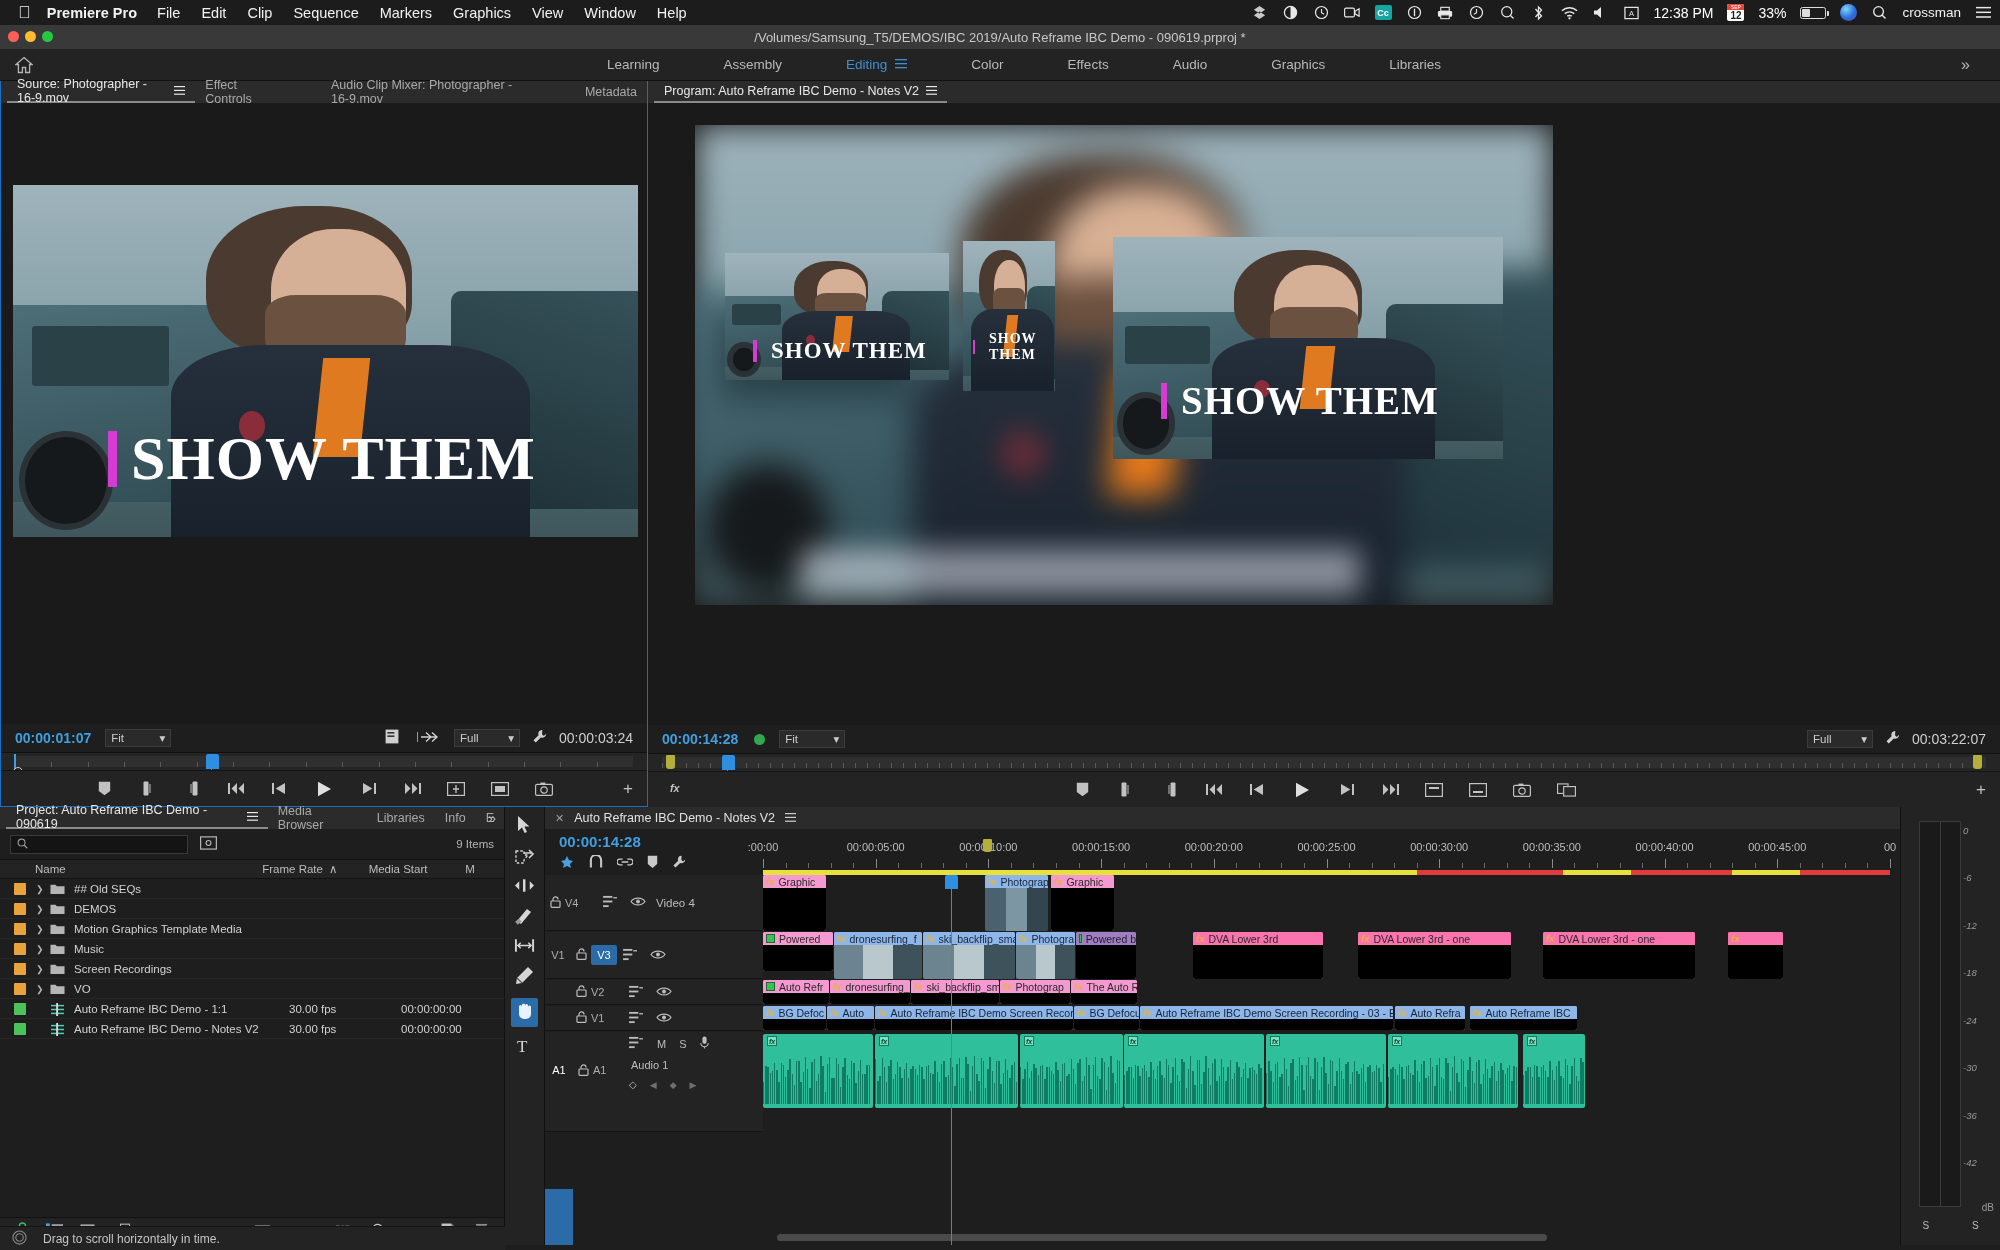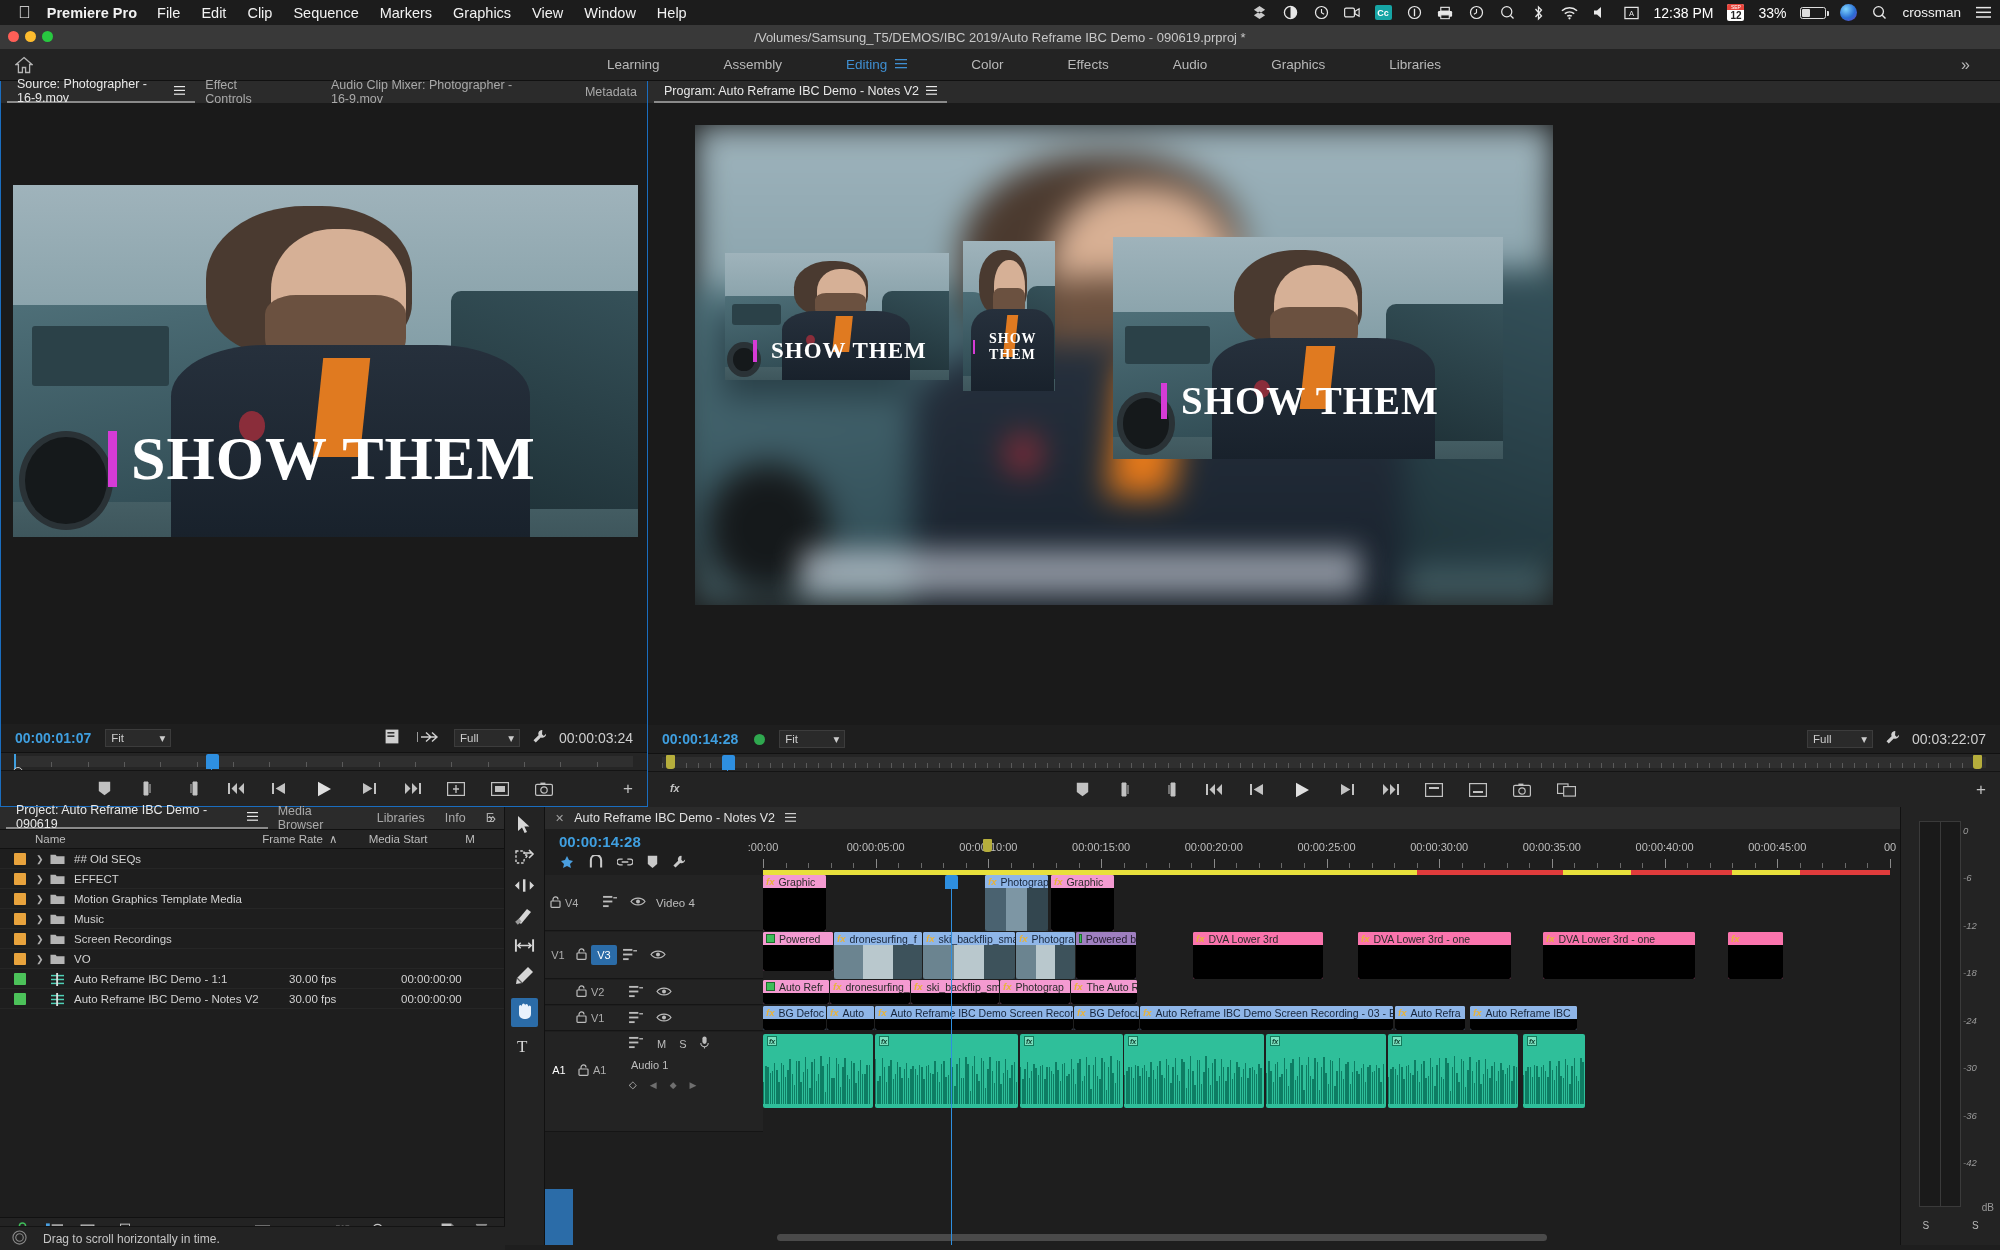--- a/index.html
+++ b/index.html
@@ -925,20 +925,34 @@
         <div class="ptab">
             <span>Info</span>
           </div>
         <div class="ptab">
             <span>E</span>
           </div>
         <div style="position:absolute;right:8px;font-size:14px;color:#bdbdbd;">»</div>
       </div>
 
 
+      <div class="srchrow">
+        <span class="srchbox">
+          <span><svg width="11" height="11" viewBox="0 0 12 12">
+                <circle cx="5" cy="5" r="3.8" fill="none" stroke="#9a9a9a" stroke-width="1.2"></circle>
+                <path d="M7.9 7.9 L11.2 11.2" stroke="#9a9a9a" stroke-width="1.3"></path>
+              </svg></span>
+          <input value="" placeholder="" style="">
+        </span>
+        <span><svg width="17" height="15" viewBox="0 0 18 16">
+              <rect x="0.6" y="2" width="16.8" height="13" fill="none" stroke="#b5b5b5" stroke-width="1.3"></rect>
+              <circle cx="9" cy="8.4" r="2.6" fill="none" stroke="#b5b5b5" stroke-width="1.2"></circle>
+            </svg></span>
+        <span class="itemcount">9 Items</span>
+      </div>
 
       <div class="binhdr">
         <span class="c-name">Name</span>
         <span class="c-fps">
           <span>Frame Rate</span>
           <span>∧</span>
         </span>
         <span class="c-ms">Media Start</span>
         <span class="c-me">M</span>
       </div>
@@ -953,21 +967,21 @@
             <span class="nm">## Old SEQs</span>
             <span class="fps"></span>
             <span class="ms"></span>
           </div>
           <div class="binrow">
             <span class="swatch" style="background:#e8a33d"></span>
             <span class="caret">❯</span>
             <span class="ficon"><svg width="15" height="12" viewBox="0 0 16 12">
                 <path d="M0.5 1.4 H6 L7.2 3 H15.5 V11.4 H0.5Z" fill="#b5b5b5"></path>
               </svg></span>
-            <span class="nm">EFFECT</span>
+            <span class="nm">DEMOS</span>
             <span class="fps"></span>
             <span class="ms"></span>
           </div>
           <div class="binrow">
             <span class="swatch" style="background:#e8a33d"></span>
             <span class="caret">❯</span>
             <span class="ficon"><svg width="15" height="12" viewBox="0 0 16 12">
                 <path d="M0.5 1.4 H6 L7.2 3 H15.5 V11.4 H0.5Z" fill="#b5b5b5"></path>
               </svg></span>
             <span class="nm">Motion Graphics Template Media</span>

